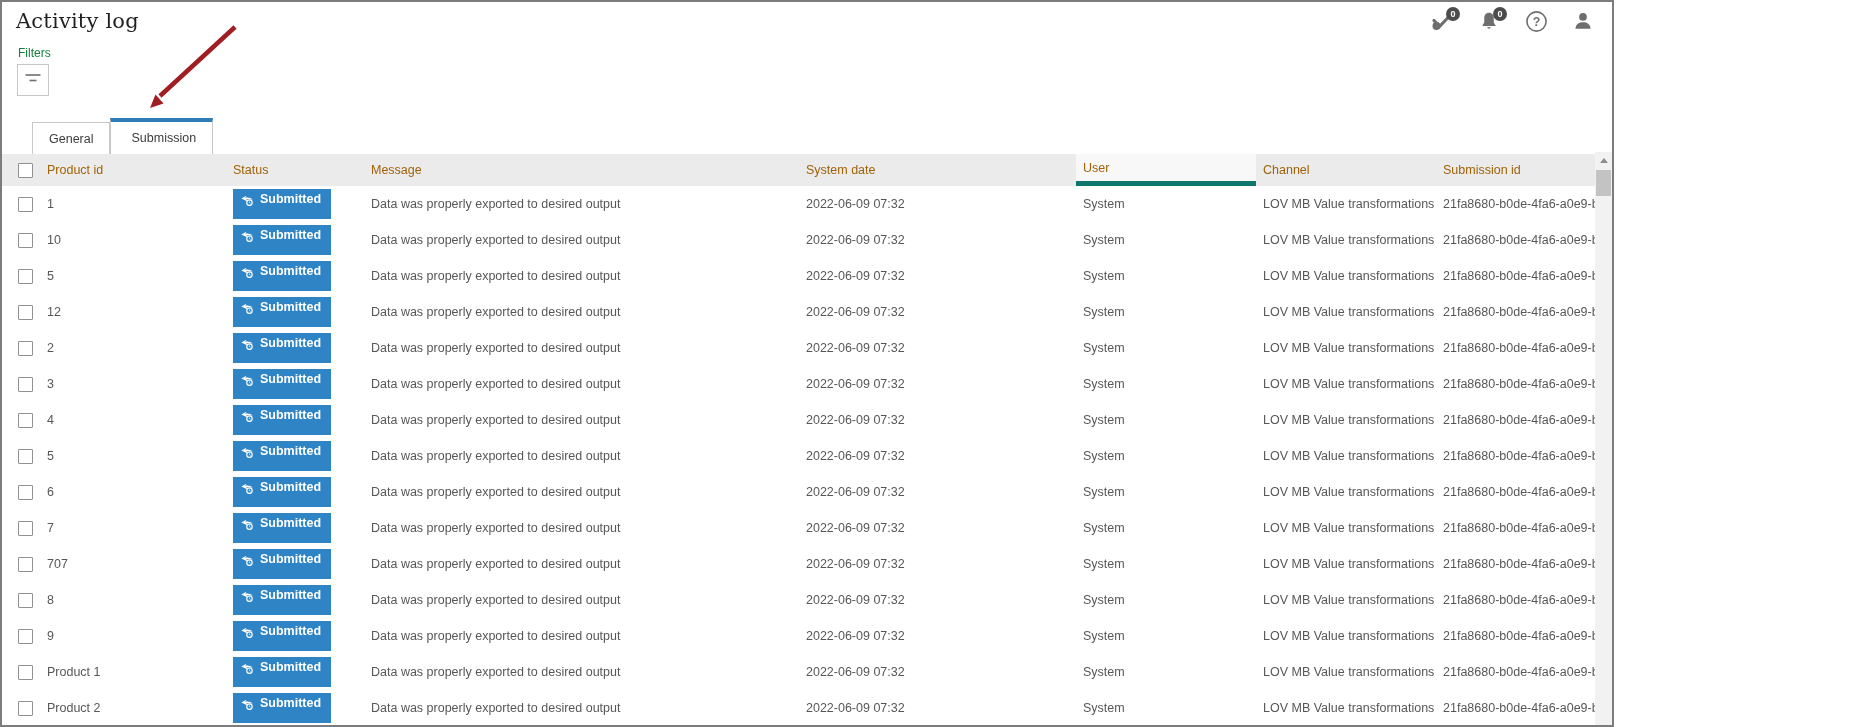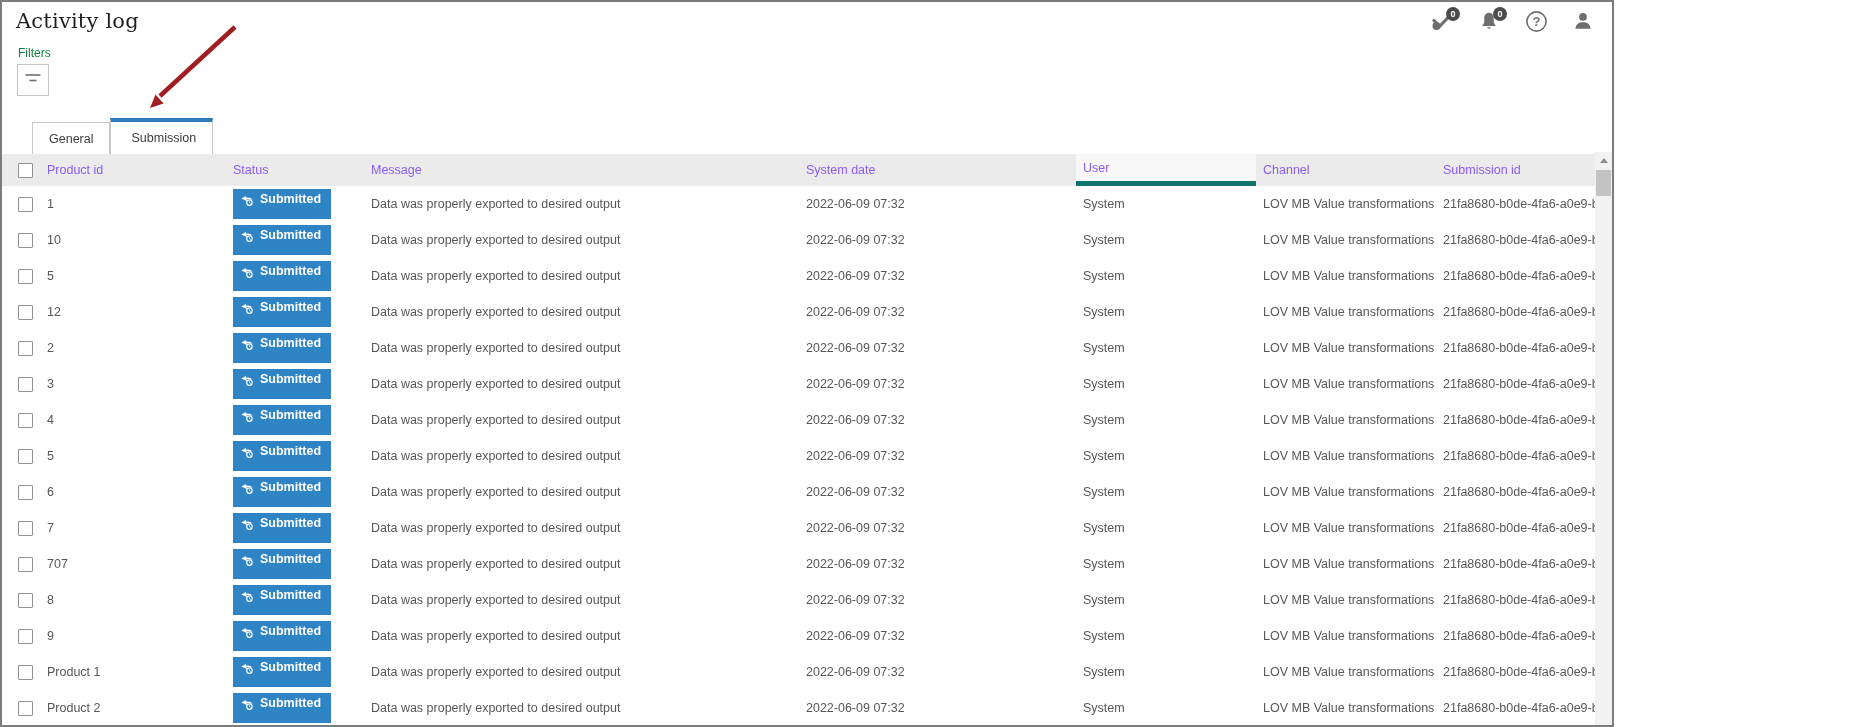--- a/index.html
+++ b/index.html
@@ -47,21 +47,21 @@
     border-top:4px solid #2e7cb8; position:relative; z-index:2;padding-left:20px;
   }
 
   
   .table-area { position:absolute; left:0; top:152px; width:1834px; }
   .grid-row {
     display:grid;
     grid-template-columns:38px 186px 138px 435px 277px 180px 180px 228px 1fr;
     align-items:center; width:100%;
   }
-  .thead { height:32px; background:#ebebeb; font-size:12.5px; color:#8b5cf6; }
+  .thead { height:32px; background:#ebebeb; font-size:12.5px; color:#a16207; }
   .thead .cell { font-weight:400; }
   .col-user-header {
     background:#f8f8f8; height:100%; display:flex; align-items:center;
     border-bottom:5px solid #0f766e;
     text-align:center;
   }
   .tbody .grid-row { height:36px; background:#fff; font-size:12.5px; color:#575757; }
   .cell { padding-left:7px; white-space:nowrap; overflow:hidden; text-overflow:clip; }
   .cell-check { padding-left:0; display:flex; align-items:center; }
   .checkbox {

